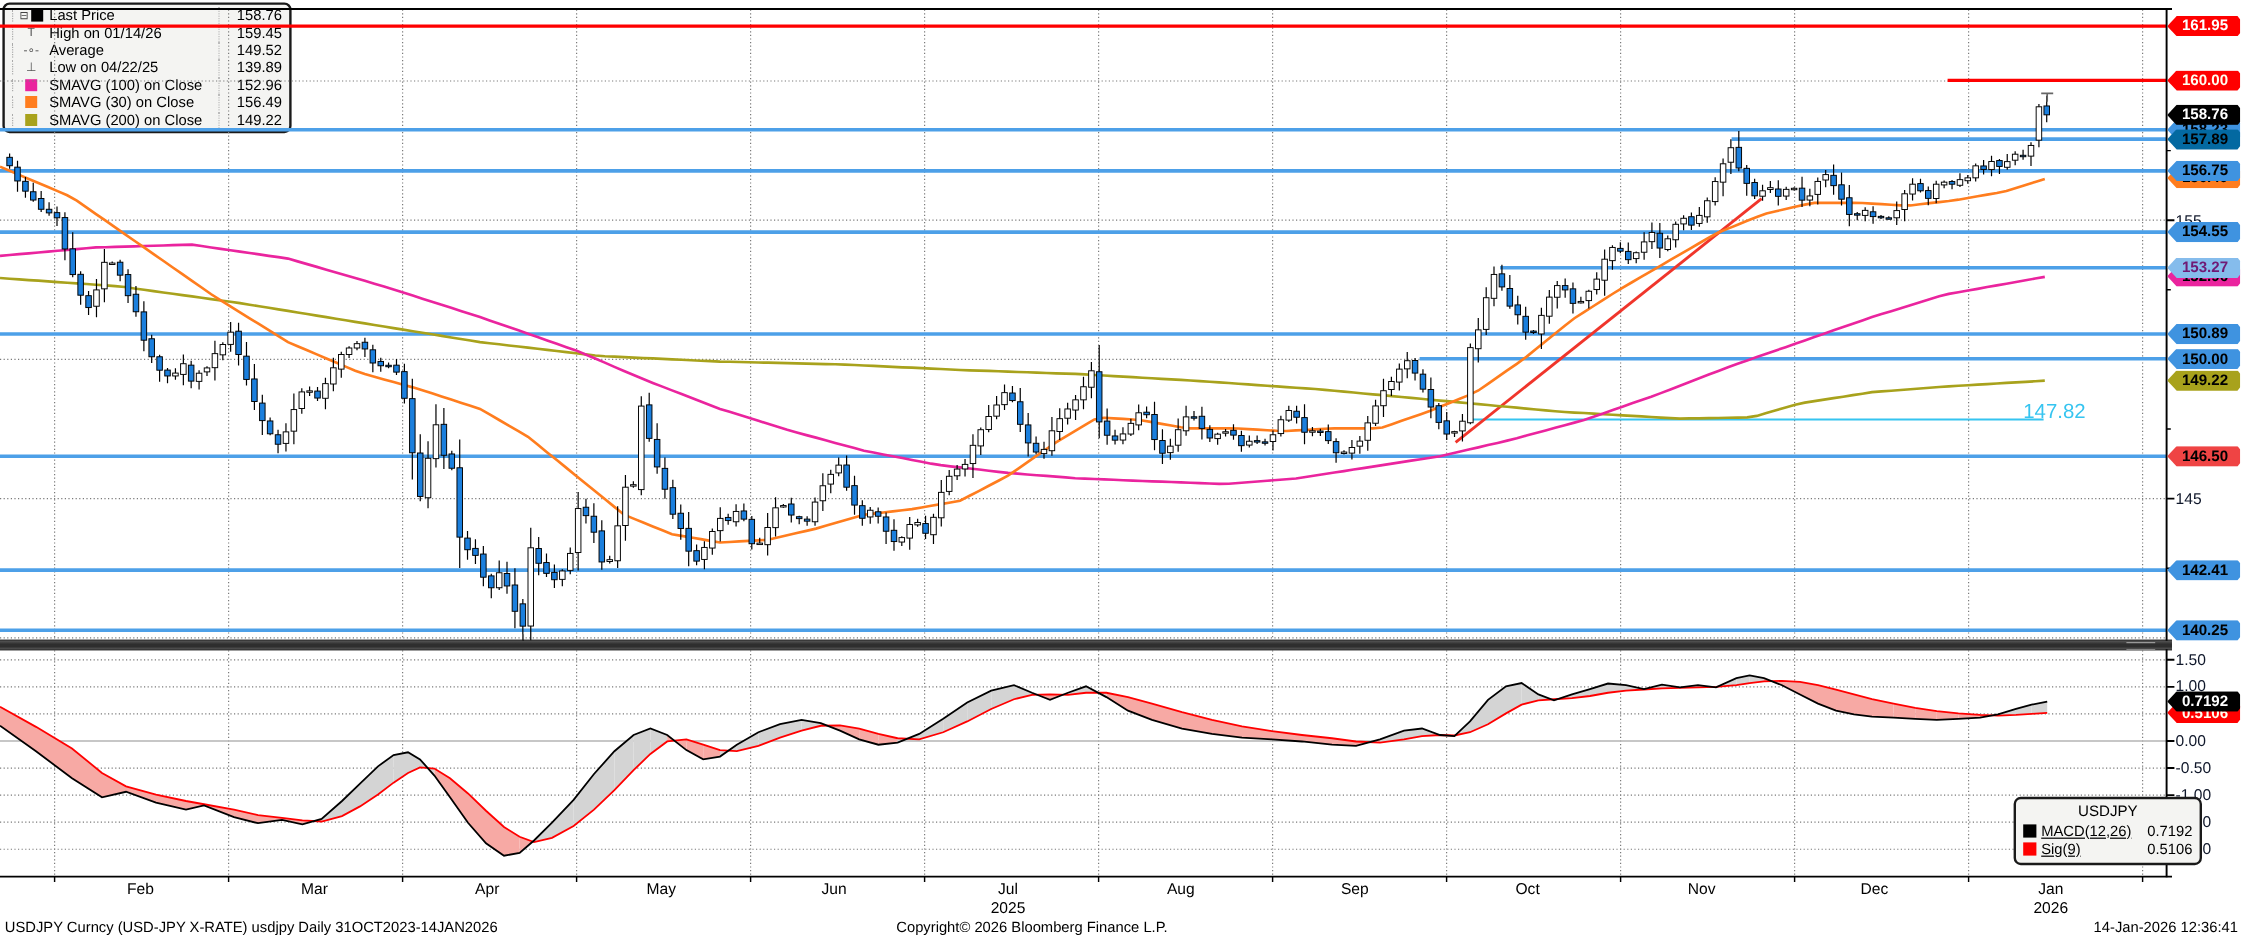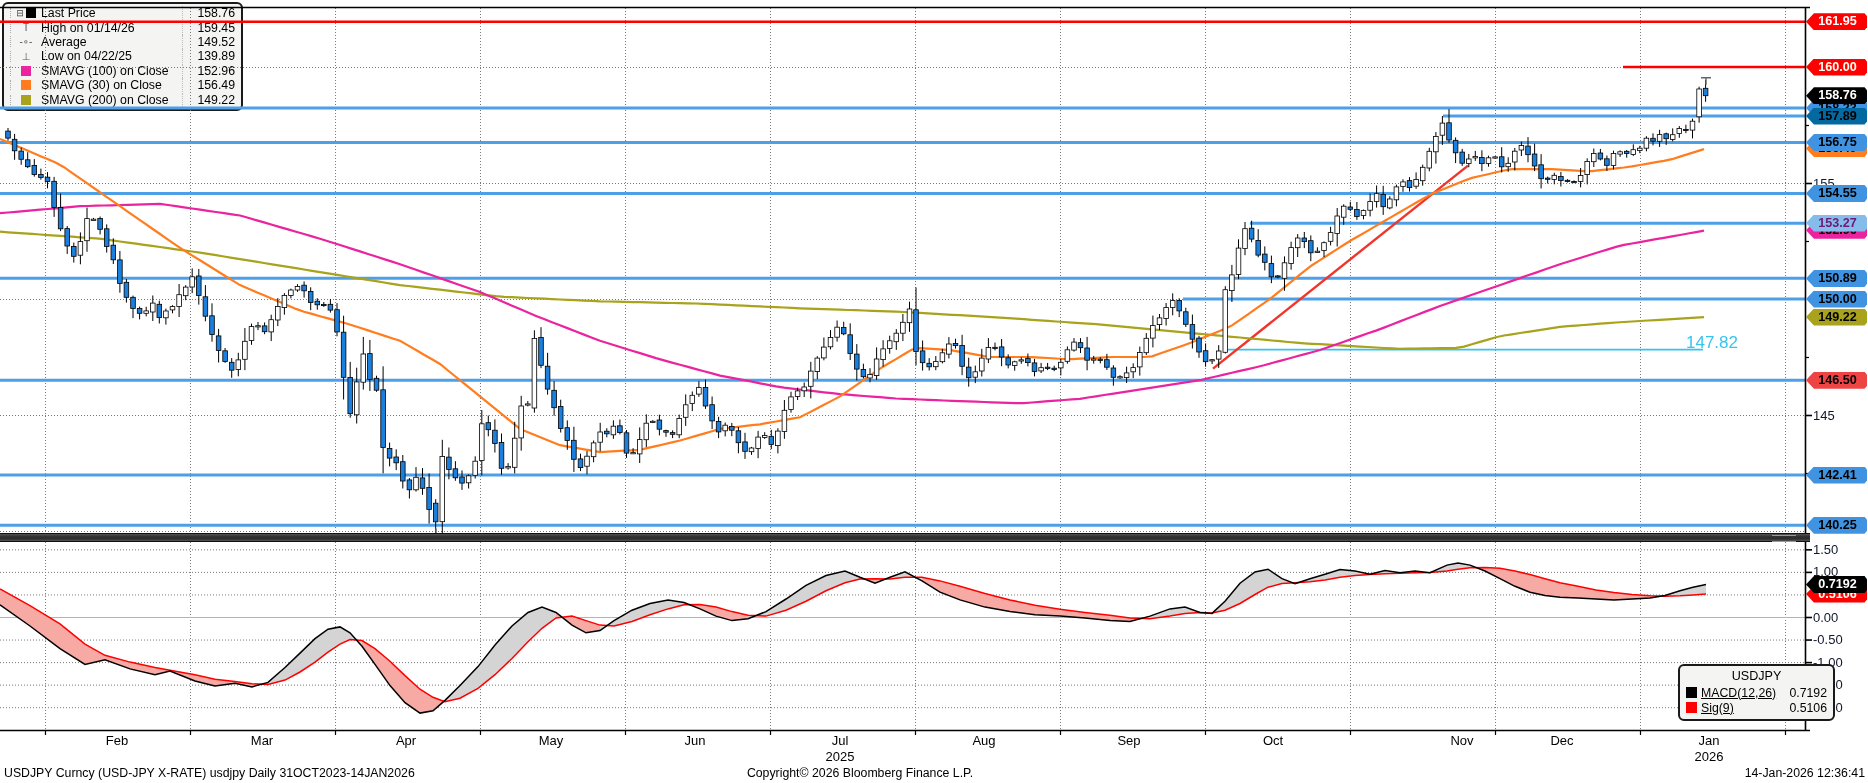--- a/index.html
+++ b/index.html
@@ -584,21 +584,21 @@
   <div id="months">
       <div class="month" style="left: 117px;">Feb</div>
       <div class="month" style="left: 262px;">Mar</div>
       <div class="month" style="left: 406px;">Apr</div>
       <div class="month" style="left: 551px;">May</div>
       <div class="month" style="left: 695px;">Jun</div>
       <div class="month" style="left: 840px;">Jul</div>
       <div class="month" style="left: 984px;">Aug</div>
       <div class="month" style="left: 1129px;">Sep</div>
       <div class="month" style="left: 1273px;">Oct</div>
-      <div class="month" style="left: 1418px; margin-left: 44px;">Nov</div>
+      <div class="month" style="left: 1418px;">Nov</div>
       <div class="month" style="left: 1562px;">Dec</div>
       <div class="month" style="left: 1709px;">Jan</div>
       <div class="year" style="left: 840px;">2025</div>
       <div class="year" style="left: 1709px;">2026</div>
     </div>
   <div id="float-label" style="left: 1686px; top: 332.576px; color: rgb(53, 196, 240);">147.82</div>
   <div id="macd-legend">
     <div class="title">USDJPY</div>
   <div class="mrow">
         <span class="sw" style="background:#000000"></span>

